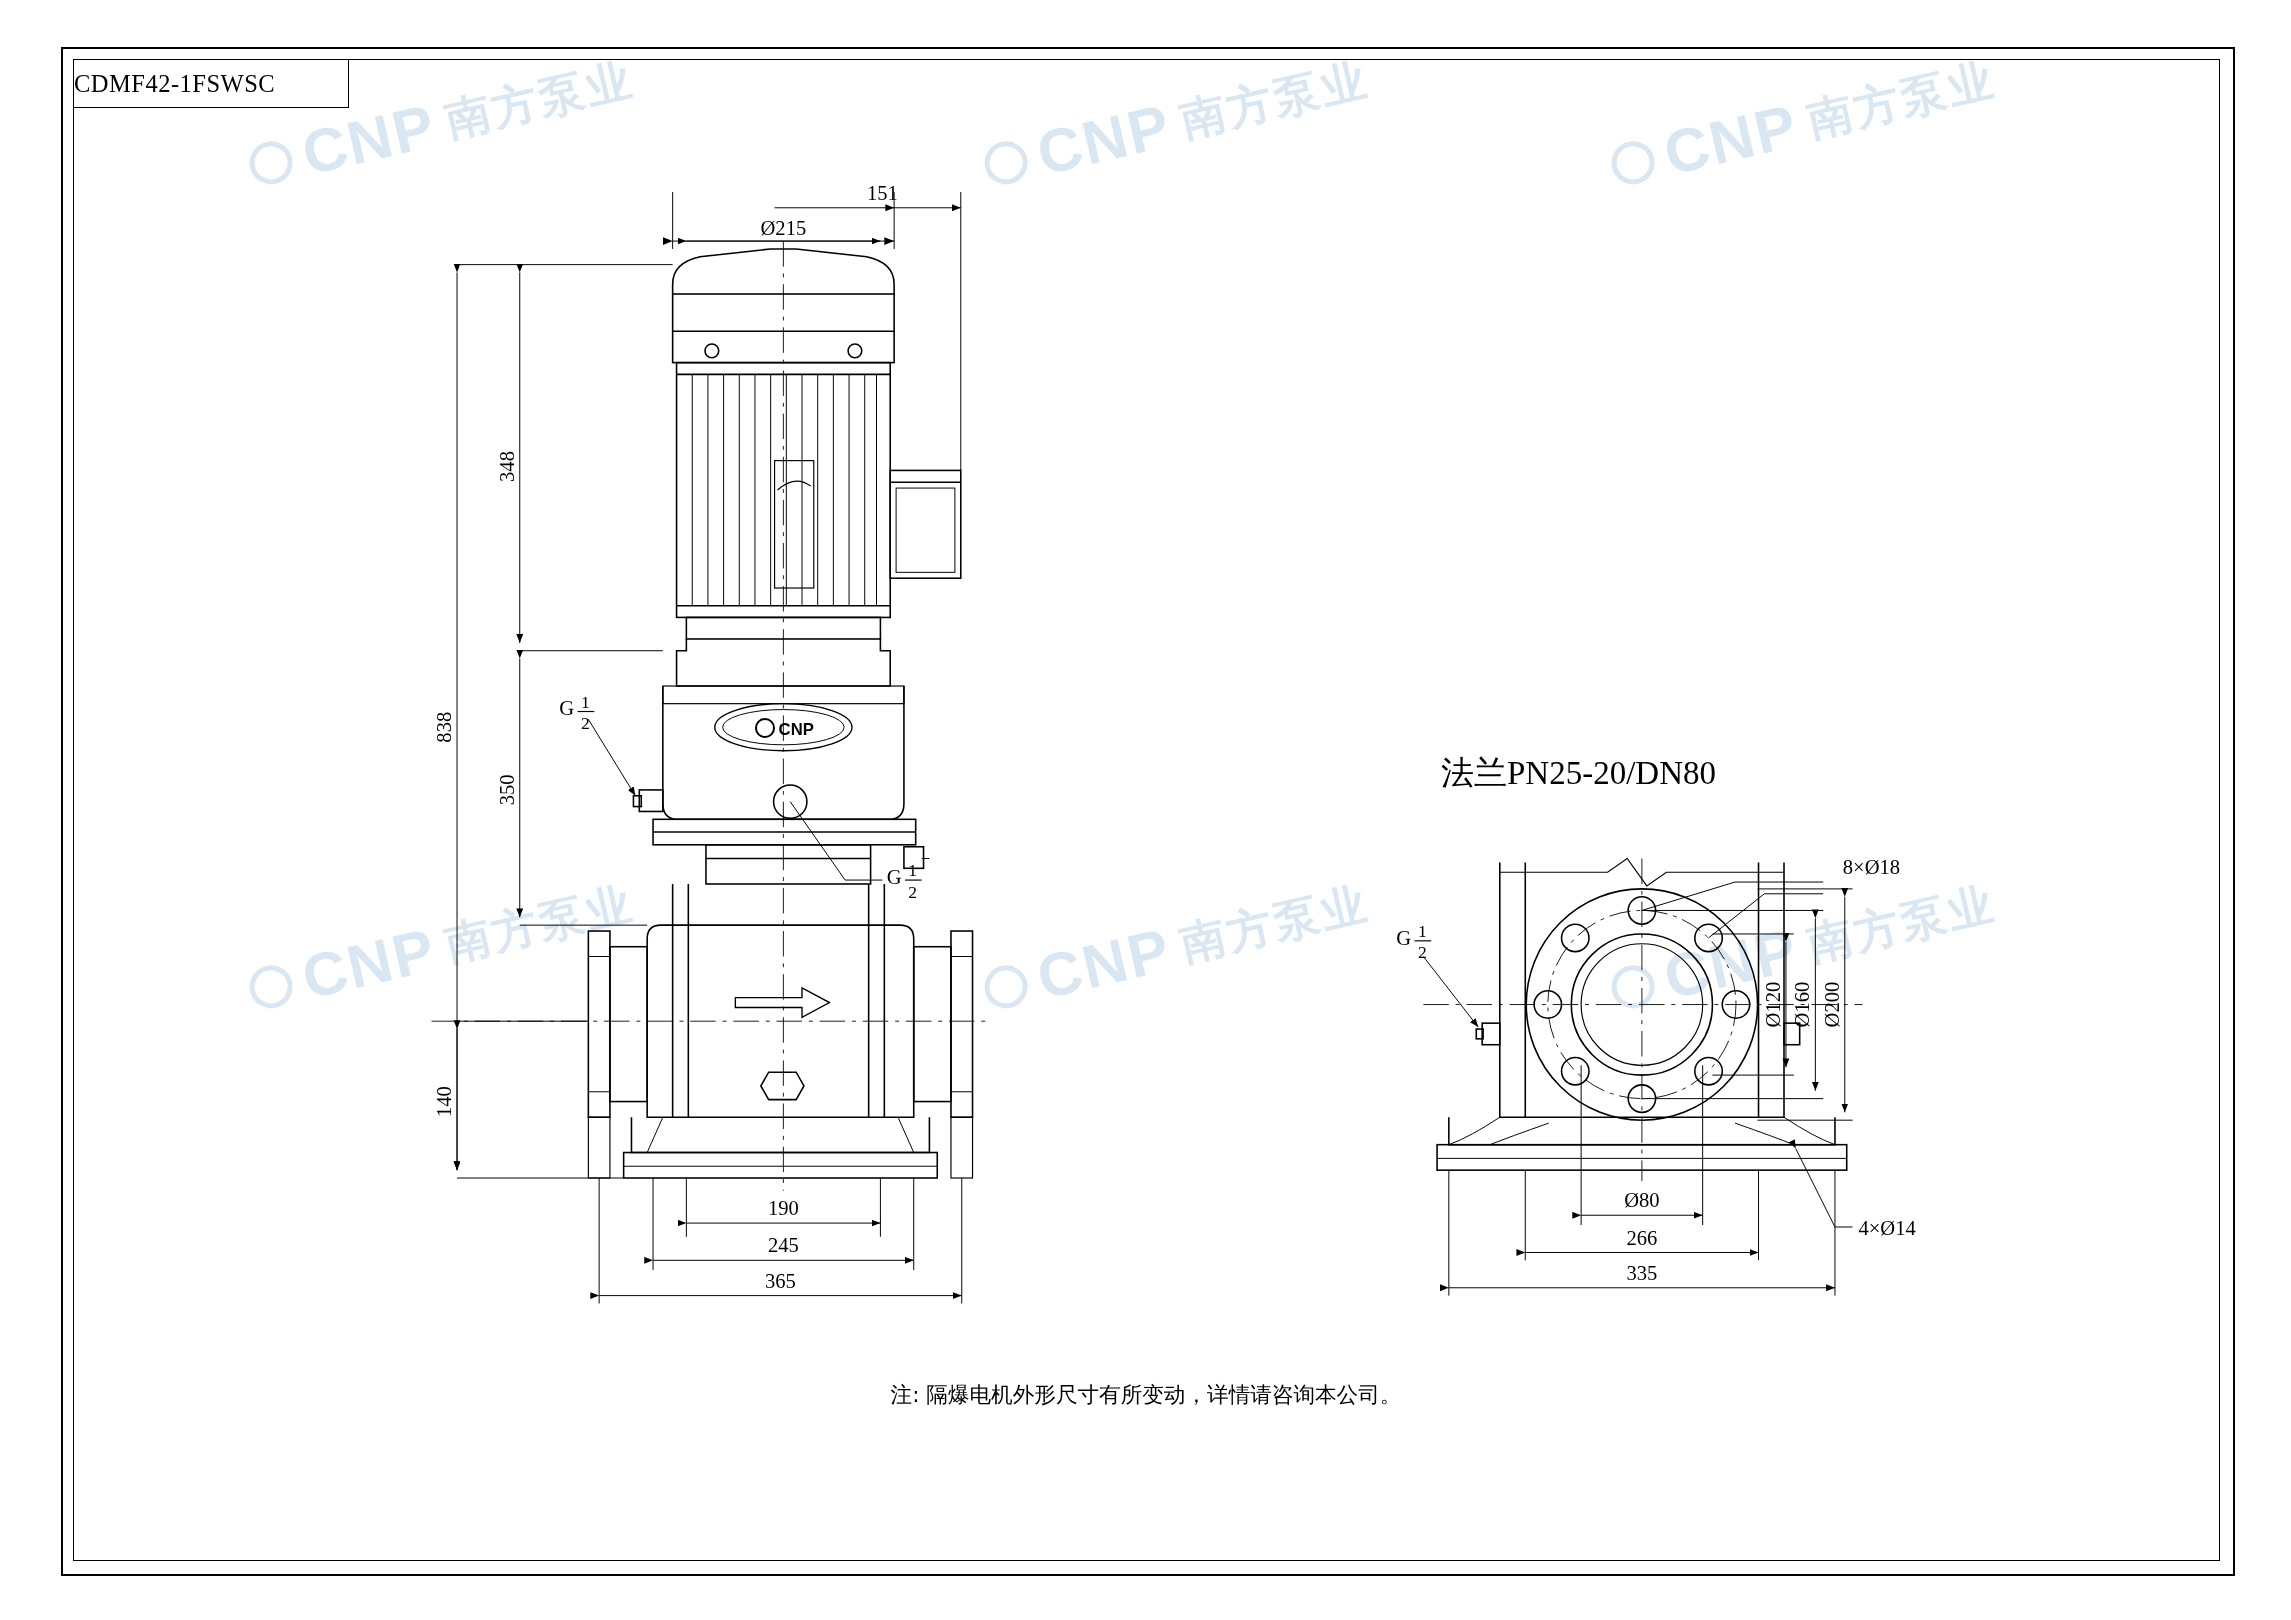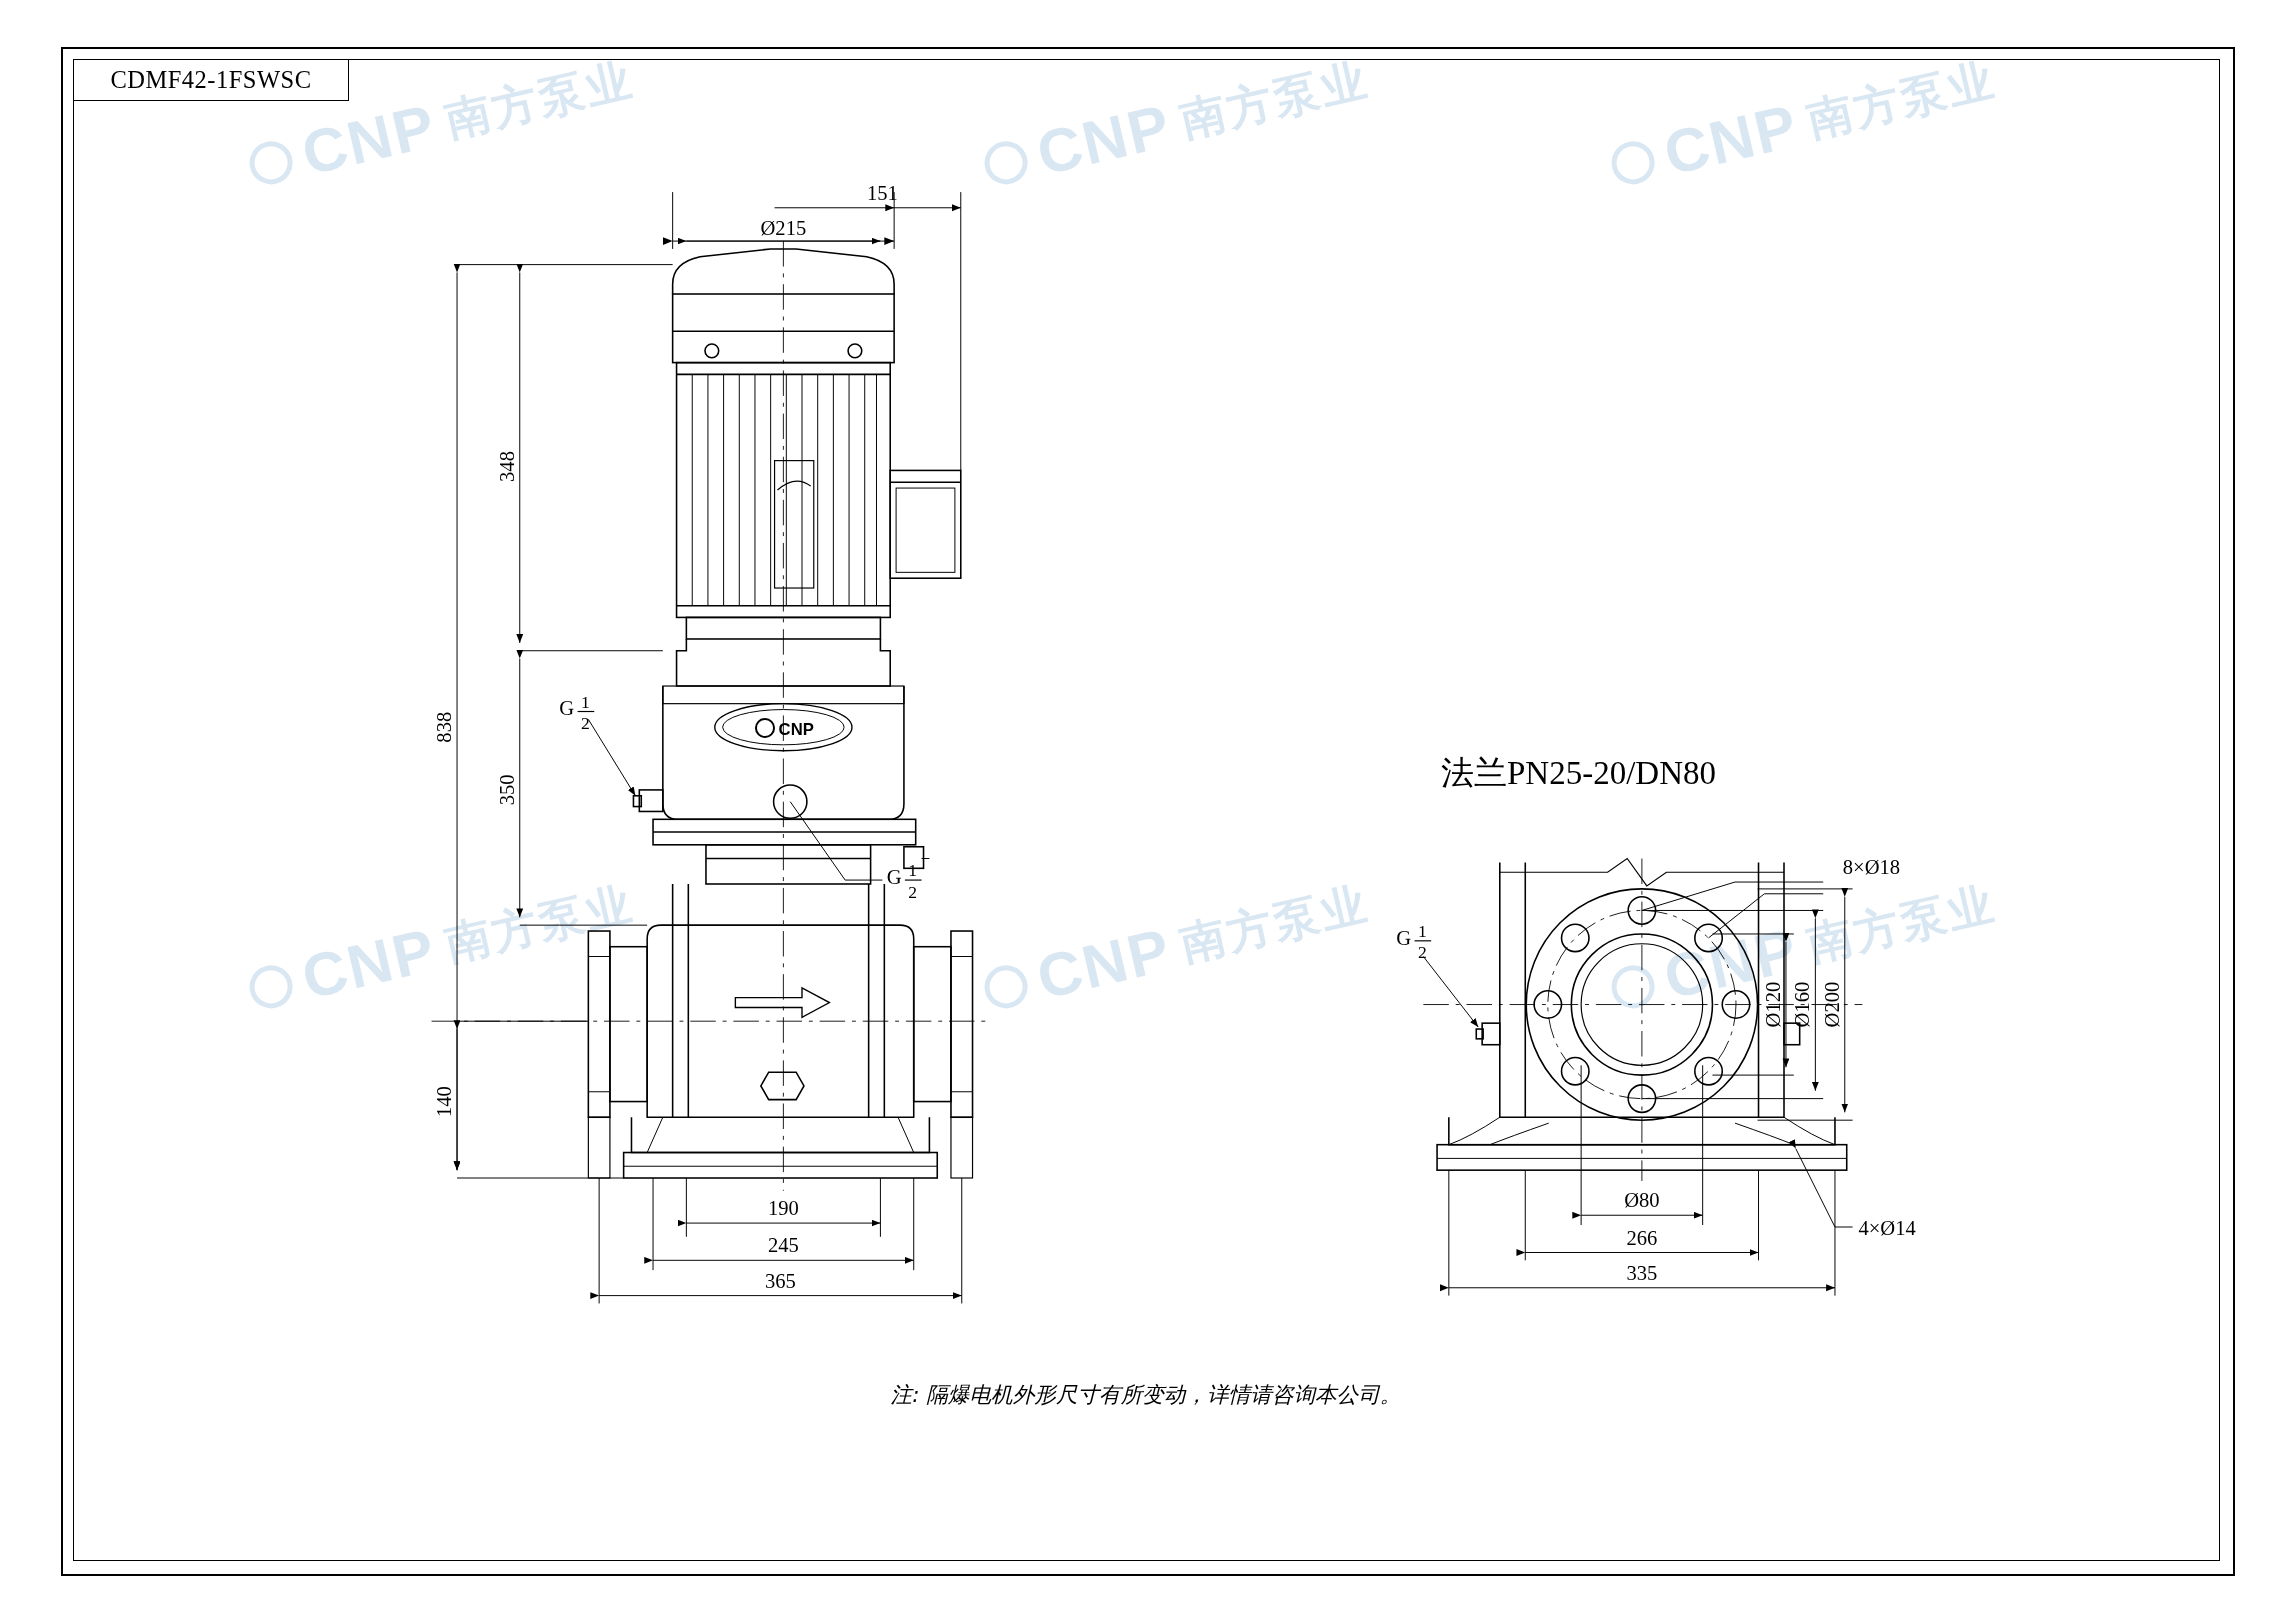--- a/index.html
+++ b/index.html
@@ -1,32 +1,32 @@
 <!DOCTYPE html>
 <html><head>
 <meta charset="utf-8">
 <style>
   html,body{margin:0;padding:0;background:#ffffff;}
   body{width:2292px;height:1620px;font-family:"Liberation Serif",serif;color:#000;overflow:hidden;}
   #sheet{position:relative;width:2292px;height:1620px;background:#fff;}
   .border-outer{position:absolute;left:61px;top:47px;width:2170px;height:1525px;border:2px solid #000;}
   .border-inner{position:absolute;left:73px;top:59px;width:2145px;height:1500px;border:1px solid #000;}
-  .title-box{position:absolute;left:73px;top:59px;width:276px;height:42px;border:1px solid #000;box-sizing:border-box;display:flex;align-items:center;justify-content:center;background:#fff;z-index:6;}
+  .title-box{position:absolute;left:73px;top:59px;width:276px;height:49px;border:1px solid #000;box-sizing:border-box;display:flex;align-items:center;justify-content:flex-start;background:#fff;z-index:6;}
   .title-box span{font-size:24.5px;letter-spacing:0.5px;font-family:"Liberation Serif",serif;}
   
   .wm{position:absolute;color:#d9e7f3;font-weight:bold;white-space:nowrap;user-select:none;z-index:1;}
   .wm .cnp{font-family:"Liberation Sans",sans-serif;font-size:61px;letter-spacing:2px;}
   .wm .cn{font-family:"DejaVu Sans",sans-serif;font-size:45px;letter-spacing:2.9px;}
   .wm-row{display:flex;align-items:center;gap:11.8px;transform:rotate(-13deg);}
   .wm-mark{display:inline-block;width:43px;height:43px;border-radius:50%;border:5.9px solid #d9e7f3;box-sizing:border-box;}
   
   svg.draw{position:absolute;left:0;top:0;width:2292px;height:1620px;z-index:3;}
   .dim{font-family:"Liberation Serif",serif;font-size:21px;fill:#000;}
   .dimsm{font-family:"Liberation Serif",serif;font-size:18px;fill:#000;}
-  .note{position:absolute;left:0;top:1380px;width:2292px;text-align:center;font-family:"DejaVu Sans",sans-serif;font-size:21.6px;z-index:5;font-style:italic;}
+  .note{position:absolute;left:0;top:1380px;width:2292px;text-align:center;font-family:"DejaVu Sans",sans-serif;font-size:21.6px;z-index:5;}
   .flange-title{position:absolute;left:1441px;top:751px;font-family:"Liberation Serif",serif;font-size:33px;z-index:5;white-space:nowrap;}
   .cnp-badge{position:absolute;z-index:4;font-family:"Liberation Sans",sans-serif;font-weight:bold;font-size:16.7px;color:#000;}
 </style>
 </head>
 <body>
 
 <div id="sheet">
 
   <div class="wm" style="left:245px;top:88px;">
     <div class="wm-row">

